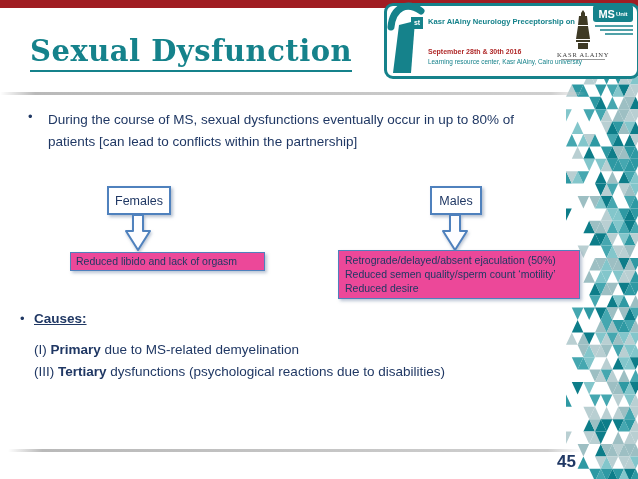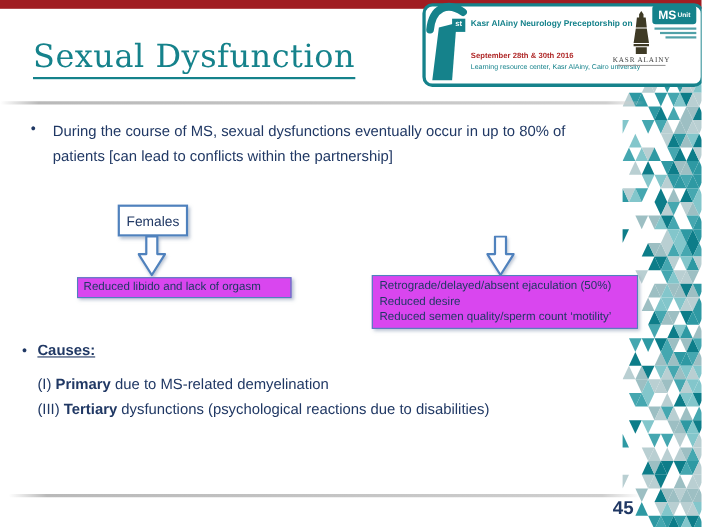--- a/index.html
+++ b/index.html
@@ -5,21 +5,21 @@
   html,body{margin:0;padding:0;background:#fff;}
   #slide{position:relative;width:638px;height:479px;background:#fff;overflow:hidden;
          font-family:"Liberation Sans",sans-serif;}
 
   .abs{position:absolute;}
 
   
   .top-bar{left:0;top:6;width:638px;height:8px;background:var(--top_bar_red,#a01d22);z-index:1;}
 
   
-  .slide-title{left:30px;top:34px;font-family:"DejaVu Serif",serif;font-weight:normal;
+  .slide-title{left:30px;top:34px;font-family:"DejaVu Serif",serif;font-weight:bold;
       font-size:29px;color:var(--accent_teal,#15828b);letter-spacing:.5px;
       border-bottom:2px solid var(--accent_teal,#15828b);padding-bottom:2px;z-index:2;}
 
   
   .header-banner{left:384px;top:3px;width:250px;height:70px;background:#fff;
       border:3px solid var(--accent_teal,#15828b);border-radius:9px;z-index:3;overflow:visible;}
   .one-glyph{left:-2px;top:-9px;width:40px;height:78px;}
   .st-box{left:24px;top:11px;width:12px;height:12px;background:var(--accent_teal,#15828b);
       color:#fff;font-size:7px;font-weight:bold;line-height:12px;text-align:center;}
   .hdr-line1{left:41px;top:11px;font-size:7.6px;font-weight:bold;color:var(--accent_teal,#15828b);white-space:nowrap;}
@@ -52,21 +52,21 @@
   
   .flow-box{background:#fff;border:2px solid var(--box_border_blue,#4f81bd);
       color:var(--navy_text,#203864);text-align:center;font-size:12.5px;
       display:flex;align-items:center;justify-content:center;
       box-shadow:2px 2px 3px rgba(120,140,170,.55);}
   .females-box{left:107px;top:186px;width:60px;height:25px;}
   .males-box{left:430px;top:186px;width:48px;height:25px;}
   .down-arrow{filter:drop-shadow(1.5px 2px 1.5px rgba(120,140,170,.5));}
   .arrow-f{left:125px;top:214px;}
   .arrow-m{left:442px;top:214px;}
-  .result-box{background:#d946ef;border:1.5px solid var(--box_border_blue,#4f81bd);
+  .result-box{background:#ec4899;border:1.5px solid var(--box_border_blue,#4f81bd);
       color:var(--navy_text,#203864);font-size:10.5px;
       box-shadow:2px 2px 3px rgba(120,140,170,.5);}
   .females-result{left:70px;top:252px;width:188px;height:17px;line-height:17px;padding-left:5px;}
   .males-result{left:338px;top:250px;width:228px;padding:3px 6px;line-height:13.8px;}
 
   
   .causes{left:20px;top:311px;width:560px;color:var(--navy_text,#203864);}
   .causes .dot{width:14px;}
   .causes-heading{font-size:13.5px;font-weight:bold;text-decoration:underline;}
   .causes-items{margin-left:14px;margin-top:16px;}
@@ -369,34 +369,35 @@
   </div>
 
   <div class="abs gray-line gray-line-top"></div>
 
   <div class="abs bullet-row bullet1">
     <span class="dot">•</span>
     <span class="bullet-text">During the course of MS, sexual dysfunctions eventually occur in up to 80% of patients [can lead to conflicts within the partnership]</span>
   </div>
 
   <div class="abs flow-box females-box">Females</div>
+  <div class="abs flow-box males-box">Males</div>
 
   <svg class="abs down-arrow arrow-f" width="26" height="38" viewBox="0 0 26 38">
     <path d="M8,1 h10 v16 h7 l-12,19 l-12,-19 h7 z" fill="#fdfdff" stroke="#4f81bd" stroke-width="2" stroke-linejoin="round"></path>
   </svg>
   <svg class="abs down-arrow arrow-m" width="26" height="38" viewBox="0 0 26 38">
     <path d="M8,1 h10 v16 h7 l-12,19 l-12,-19 h7 z" fill="#fdfdff" stroke="#4f81bd" stroke-width="2" stroke-linejoin="round"></path>
   </svg>
 
   <div class="abs result-box females-result">Reduced libido and lack of orgasm</div>
 
   <div class="abs result-box males-result">
     <div>Retrograde/delayed/absent ejaculation (50%)</div>
+    <div>Reduced semen quality/sperm count  ‘motility’</div>
     <div>Reduced desire</div>
-    <div>Reduced semen quality/sperm count  ‘motility’</div>
   </div>
 
   <div class="abs causes">
     <div class="bullet-row">
       <span class="dot">•</span>
       <span class="causes-heading">Causes:</span>
     </div>
     <div class="causes-items">
       <div class="causes-item">
         <span>(I) </span><b>Primary</b><span> due to MS-related demyelination</span>

